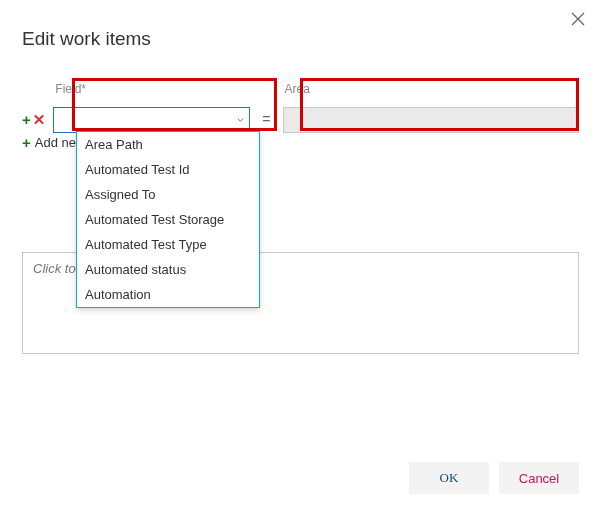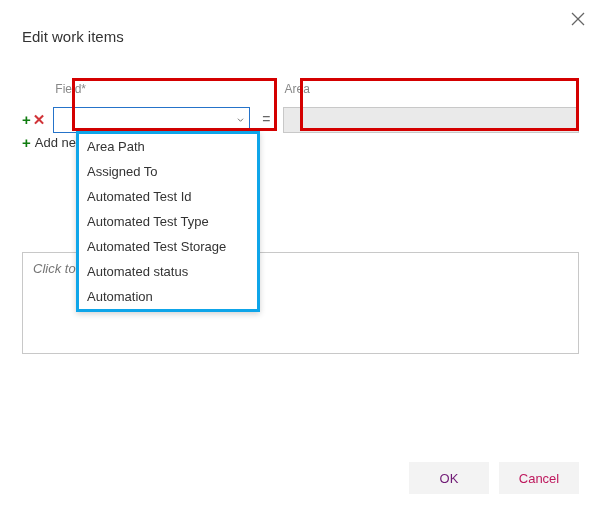--- a/index.html
+++ b/index.html
@@ -16,21 +16,21 @@
     position: absolute;
     top: 12px; right: 16px;
     width: 14px; height: 14px;
     cursor: pointer;
     color: #666;
   }
   .close-x svg { display: block; }
   .title {
     position: absolute;
     top: 28px; left: 22px;
-    font-size: 15px;
+    font-size: 19px;
     font-weight: 300;
     color: #333;
   }
   .row {
     position: absolute;
     top: 82px; left: 22px; right: 22px;
     display: flex;
     align-items: flex-end;
   }
   .add-icon, .del-icon {
@@ -107,21 +107,21 @@
     color: #107C10;
     font-weight: bold;
     font-size: 15px;
     margin-right: 4px;
   }
 
   .dropdown {
     position: absolute;
     top: 131px; left: 76px;
     width: 184px;
-    border: 3px solid #0ea5e9;
+    border: 1px solid #0ea5e9;
     background: #fff;
     box-shadow: 0 2px 6px rgba(0,0,0,.18);
     z-index: 20;
   }
   .dd-inner {
     max-height: 200px;
     overflow-y: scroll;
   }
   .dd-item {
     padding: 5px 8px;
@@ -158,21 +158,21 @@
   .btn {
     min-width: 80px;
     height: 32px;
     border: none;
     background: #f3f3f3;
     color: #be185d;
     font-size: 13px;
     cursor: pointer;
     padding: 0 16px;
   }
-  .btn.disabled { color: #701a75; cursor: default; }
+  .btn.disabled { color: #0c4a6e; cursor: default; font-family: Liberation Serif, serif; }
 </style>
 </head>
 <body>
 
 <div class="close-x">
   <svg viewBox="0 0 14 14">
       <line x1="1" y1="1" x2="13" y2="13" stroke="currentColor" stroke-width="1.2"></line>
       <line x1="13" y1="1" x2="1" y2="13" stroke="currentColor" stroke-width="1.2"></line>
     </svg>
 </div>
@@ -207,24 +207,24 @@
 <div class="hl-field hl-right"></div>
 
 <div class="add-field-row">
   <span class="plus">+</span>
   <span>Add new field</span>
 </div>
 
 <div class="dropdown">
   <div class="dd-inner" id="dd-list">
       <div class="dd-item">Area Path</div>
+      <div class="dd-item">Automated Test Id</div>
       <div class="dd-item">Assigned To</div>
-      <div class="dd-item">Automated Test Id</div>
+      <div class="dd-item">Automated Test Storage</div>
       <div class="dd-item">Automated Test Type</div>
-      <div class="dd-item">Automated Test Storage</div>
       <div class="dd-item">Automated status</div>
       <div class="dd-item">Automation</div>
     </div>
 </div>
 
 <div class="notes">
   <textarea placeholder="Click to add notes to the history" style=""></textarea>
 </div>
 
 <div class="footer">

